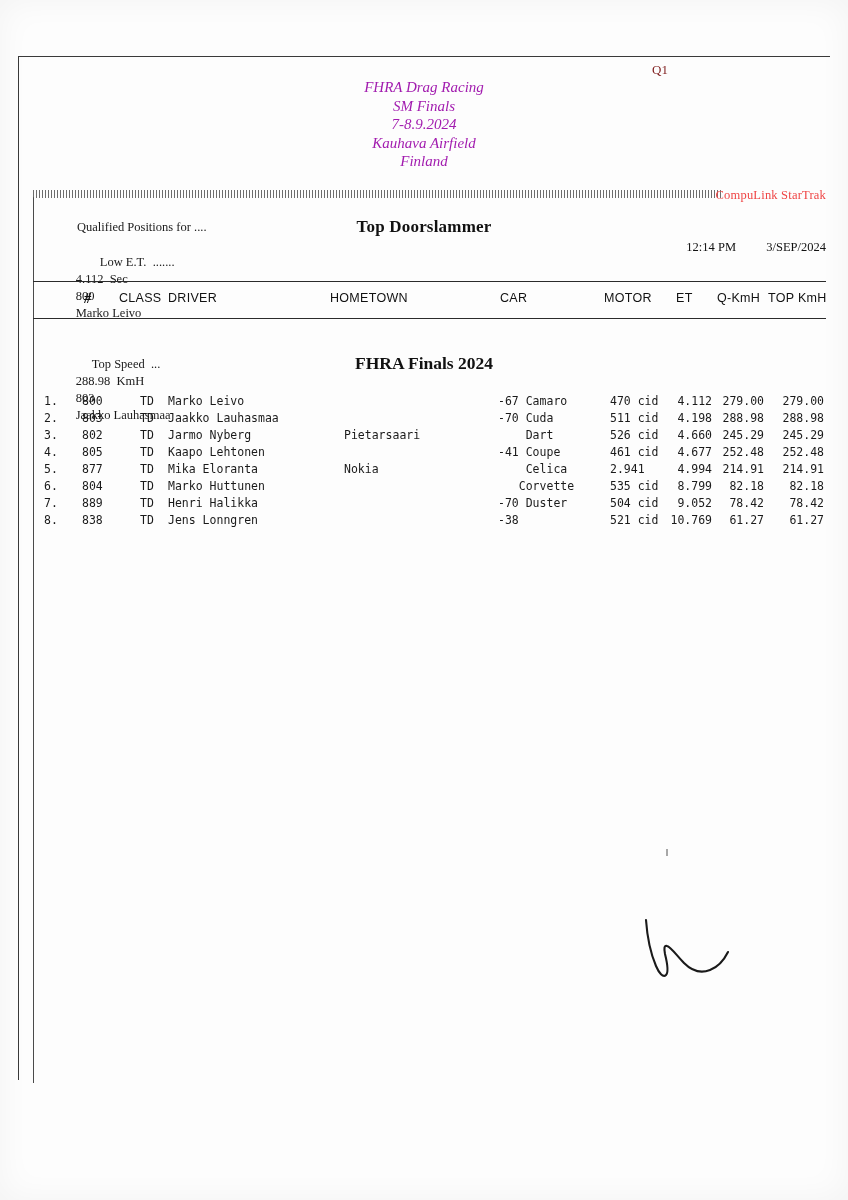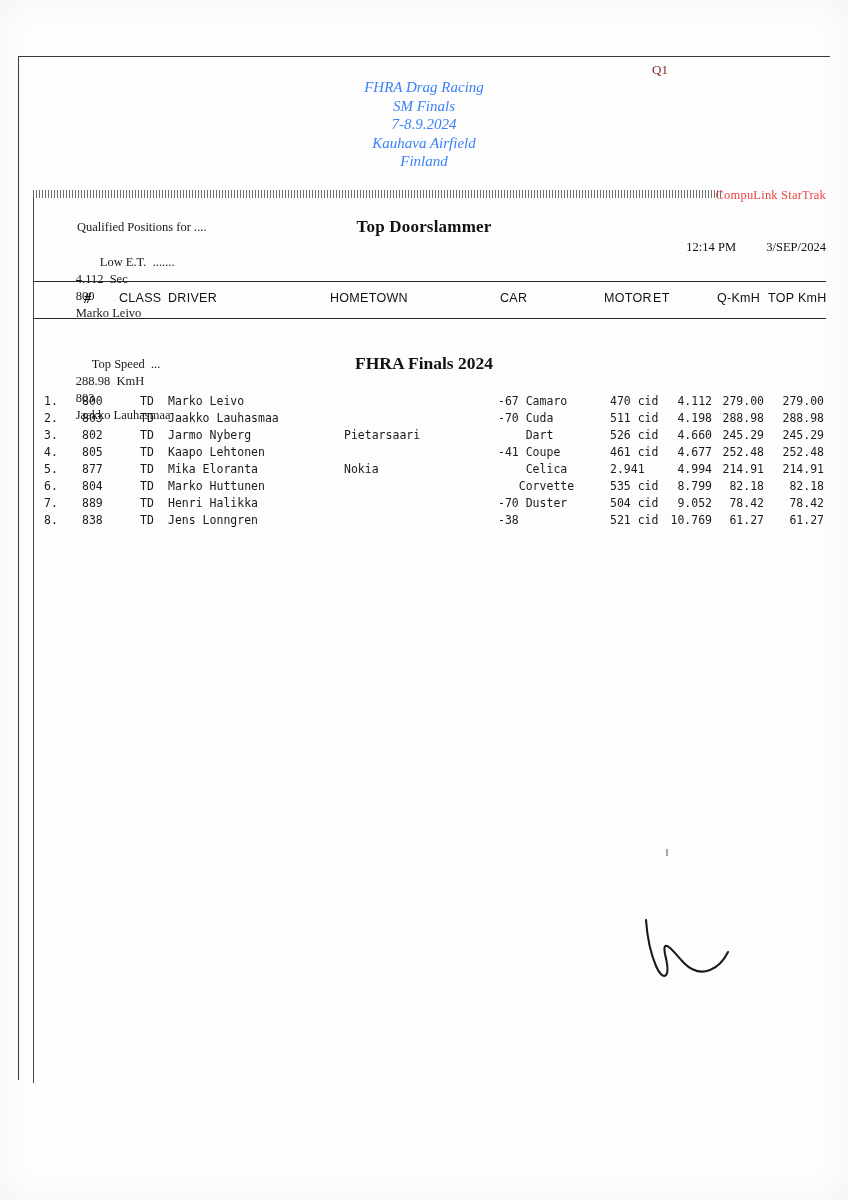--- a/index.html
+++ b/index.html
@@ -53,21 +53,21 @@
   
   .doc-head {
     position: absolute;
     left: 0;
     top: 78px;
     width: 848px;
     text-align: center;
     font-style: italic;
     font-size: 15px;
     line-height: 18.5px;
-    color: #3b82f6;
+    color: #a21caf;
   }
   .q-label {
     position: absolute;
     right: 180px;
     top: 62px;
     font-size: 13px;
     font-style: normal;
     color: #7f1d1d;
   }
 
@@ -169,21 +169,21 @@
     letter-spacing: .3px;
     color: #111;
   }
   .col-head span { position: absolute; white-space: nowrap; }
   .ch-num     { left: 84px; font-weight: bold; font-style: italic; font-family: "Liberation Serif", serif; font-size: 14px; }
   .ch-class   { left: 119px; }
   .ch-driver  { left: 168px; }
   .ch-home    { left: 330px; }
   .ch-car     { left: 500px; }
   .ch-motor   { left: 604px; }
-  .ch-et      { left: 653px; text-align: right; }
+  .ch-et      { left: 676px; text-align: right; }
   .ch-qkmh    { left: 717px; }
   .ch-topkmh  { left: 768px; }
 
   .event-title {
     position: absolute;
     left: 0;
     top: 353px;
     width: 848px;
     text-align: center;
     font-weight: bold;

